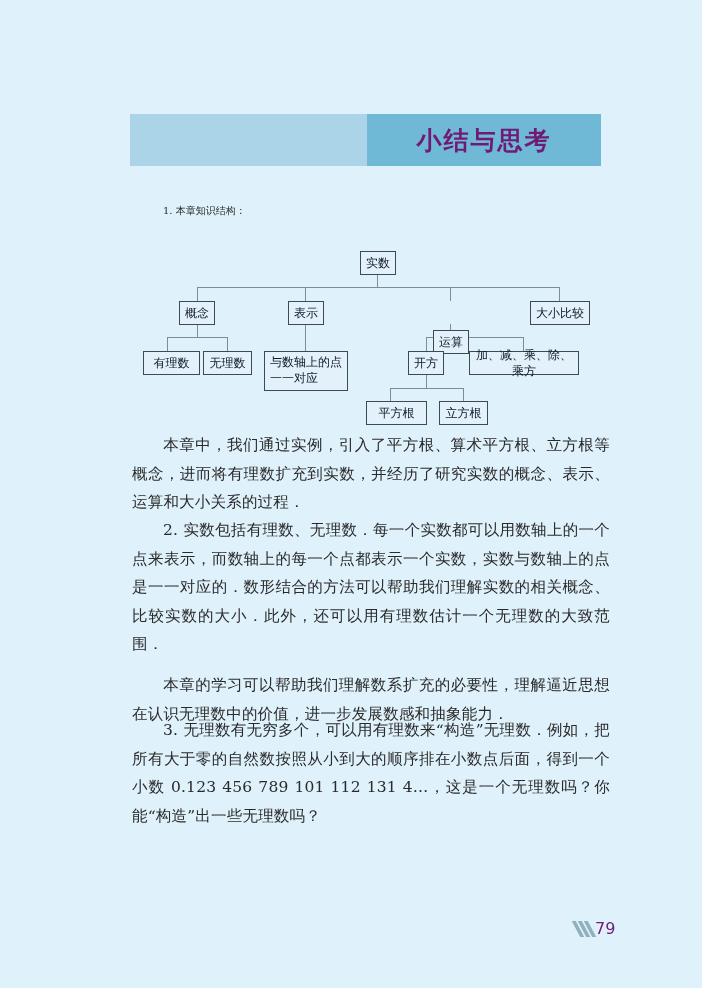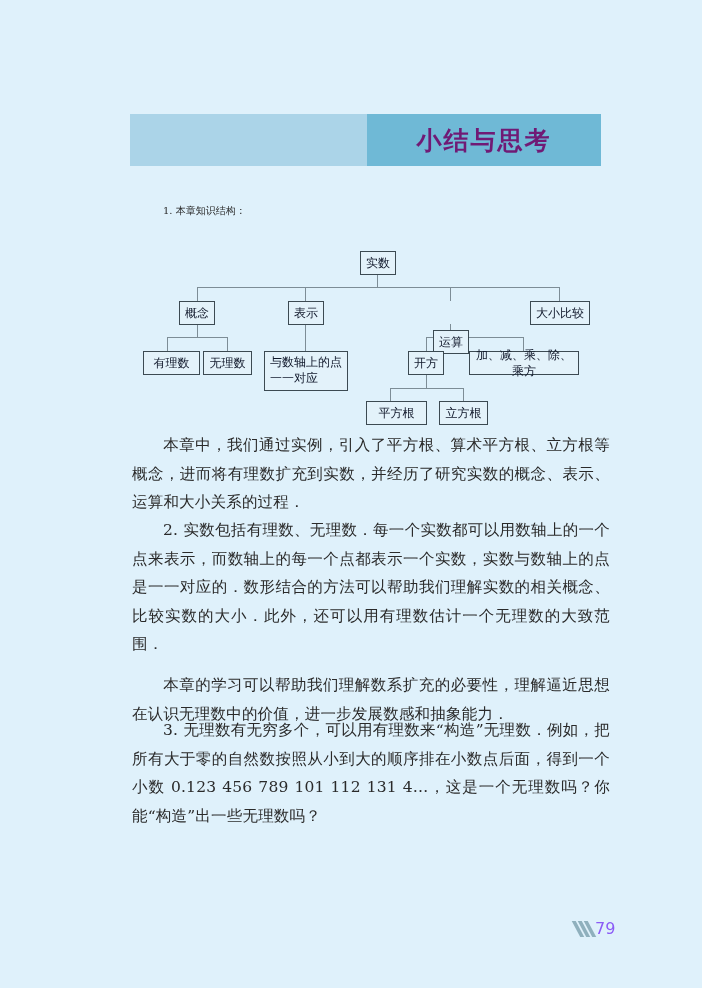--- a/index.html
+++ b/index.html
@@ -44,21 +44,21 @@
     position: absolute; left: 132px; width: 478px;
     font-size: 15.5px; line-height: 28.5px;
     text-align: justify;
     letter-spacing: 0.2px;
   }
   .para .indent { display: inline-block; width: 31px; }
   .page-num {
     position: absolute; left: 576px; top: 919px;
     display: flex; align-items: center;
     font-family: "DejaVu Sans", "Liberation Sans", sans-serif;
-    font-size: 16px; color: #8b5cf6;
+    font-size: 16px; color: #701a75;
   }
   .stripes { display: flex; gap: 2px; margin-right: 3px; }
   .stripes span {
     display: block; width: 4px; height: 16px; background: #8fb0bd;
     transform: skewX(28deg);
   }
 </style>
 </head>
 <body>
 

